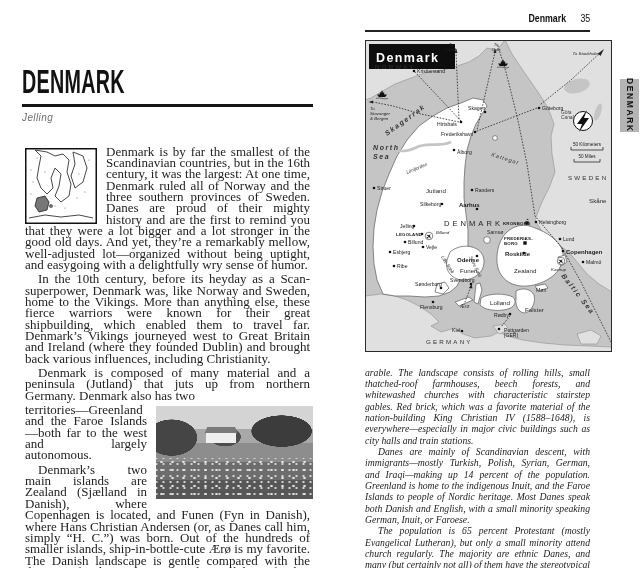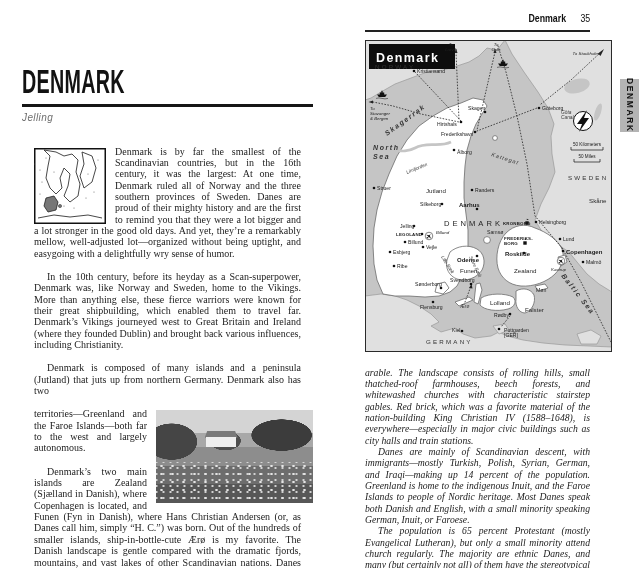--- a/index.html
+++ b/index.html
@@ -7,21 +7,21 @@
        font-family:"Liberation Serif",serif;color:#222;}
 
   
   .page-left{position:absolute;left:22px;top:62px;width:291px;}
   .chapter-title{margin:0;line-height:34px;font:700 34px "Liberation Sans",sans-serif;
        color:#121212;letter-spacing:.5px;}
   .chapter-title .squeeze{display:inline-block;transform:scaleX(.58);transform-origin:left center;white-space:nowrap;}
   .title-rule{height:2.5px;background:#151515;margin-top:3px;}
   .subtitle{margin-top:5px;font:italic 10px "Liberation Sans",sans-serif;color:#6e6e6e;letter-spacing:.4px;}
   .body-text{margin-top:23px;}
-  .body-text p{margin:12px;font-size:10px;line-height:11.35px;text-align:justify;}
+  .body-text p{margin:3px;font-size:13px;line-height:11.35px;text-align:justify;}
   .indent{text-indent:13px;}
 
   .minimap{float:left;width:72px;height:76px;margin:2px 9px 1px 0;}
   .minimap svg{display:block;width:100%;height:100%;}
 
   .photo{float:right;width:157px;height:93px;margin:2px 0 3px 9px;position:relative;overflow:hidden;
      background:
        radial-gradient(ellipse 42px 30px at 10% 34%, #454545 60%, rgba(0,0,0,0) 61%),
        radial-gradient(ellipse 50px 26px at 80% 27%, #3c3c3c 60%, rgba(0,0,0,0) 61%),
        radial-gradient(ellipse 26px 16px at 44% 33%, #4e4e4e 60%, rgba(0,0,0,0) 61%),
@@ -105,21 +105,21 @@
                 <circle cx="38," :="" cy="16" r="0.5"></circle>
               <circle cx="54" cy="26" r="0.5"></circle>
                 <circle cx="64" cy="12" r="0.5"></circle>
                 <circle cx="12" cy="10" r="0.5"></circle>
             </g>
           </svg>
         </span>
         <span>Denmark is by far the smallest of the Scandinavian countries, but in the 16th century, it was the largest: At one time, Denmark ruled all of Norway and the three southern provinces of Sweden. Danes are proud of their mighty history and are the first to remind you that they were a lot bigger and a lot stronger in the good old days. And yet, they’re a remarkably mellow, well-adjusted lot—organized without being uptight, and easygoing with a delightfully wry sense of humor.</span>
       </p>
       <p class="indent">In the 10th century, before its heyday as a Scan-superpower, Denmark was, like Norway and Sweden, home to the Vikings. More than anything else, these fierce warriors were known for their great shipbuilding, which enabled them to travel far. Denmark’s Vikings journeyed west to Great Britain and Ireland (where they founded Dublin) and brought back various influences, including Christianity.</p>
-      <p class="indent">Denmark is composed of many islands and a peninsula (Jutland) that juts up from northern Germany. Denmark also has two</p>
+      <p class="indent">Denmark is composed of many material and a peninsula (Jutland) that juts up from northern Germany. Denmark also has two</p>
       <div class="photo">
         <div class="roof"></div>
         <div class="house"></div>
         <div class="flowers"></div>
       </div>
       <p>territories—Greenland and the Faroe Islands—both far to the west and largely autonomous.</p>
       <p class="indent">Denmark’s two main islands are Zealand (Sjælland in Danish), where Copenhagen is located, and Funen (Fyn in Danish), where Hans Christian Andersen (or, as Danes call him, simply “H. C.”) was born. Out of the hundreds of smaller islands, ship-in-bottle-cute Ærø is my favorite. The Danish landscape is gentle compared with the dramatic fjords, mountains, and vast lakes of other Scandinavian nations. Danes (not to mention Swedes and Norwegians) like to joke about the flat Danish landscape, saying that you can stand on a case of beer and see from one end of the country to the other. Denmark’s highest point in Jutland is only 560 feet above sea level, and no part of the country is more than 30 miles from the sea.</p>
       <p class="indent">In contrast to the rest of Scandinavia, city of Denmark is</p>
     </div>
   </section>

